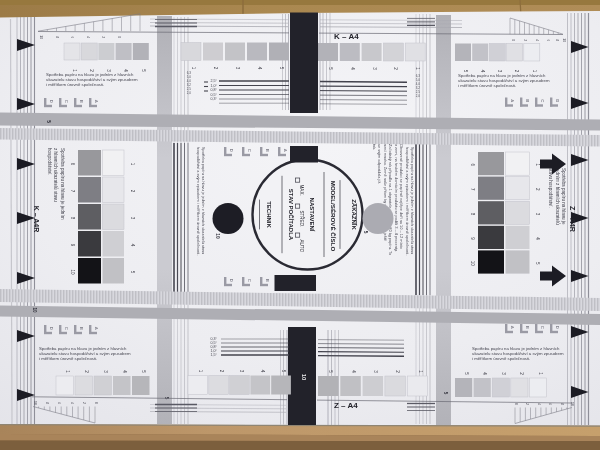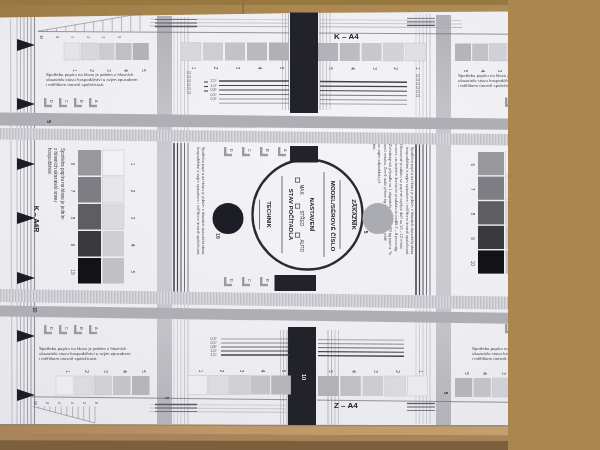--- a/index.html
+++ b/index.html
@@ -1,16 +1,16 @@
 <!DOCTYPE html>
 <html><head>
 <meta charset="utf-8">
 <style>
 html,body{margin:0;padding:0;background:#a9874f;}
-#stage{position:relative;width:508px;height:450px;overflow:hidden;font-family:"Liberation Sans",sans-serif;}
+#stage{position:relative;width:600px;height:450px;overflow:hidden;font-family:"Liberation Sans",sans-serif;}
 </style>
 </head>
 <body>
 <div id="stage">
 <svg width="600" height="450" viewBox="0 0 600 450" font-family="Liberation Sans, sans-serif">
 <defs>
 <radialGradient id="paperg" cx="0.55" cy="0.32" r="0.95">
 <stop offset="0" stop-color="#f4f4f7"></stop>
 <stop offset="0.55" stop-color="#ededf1"></stop>
 <stop offset="1" stop-color="#e2e2e8"></stop>

